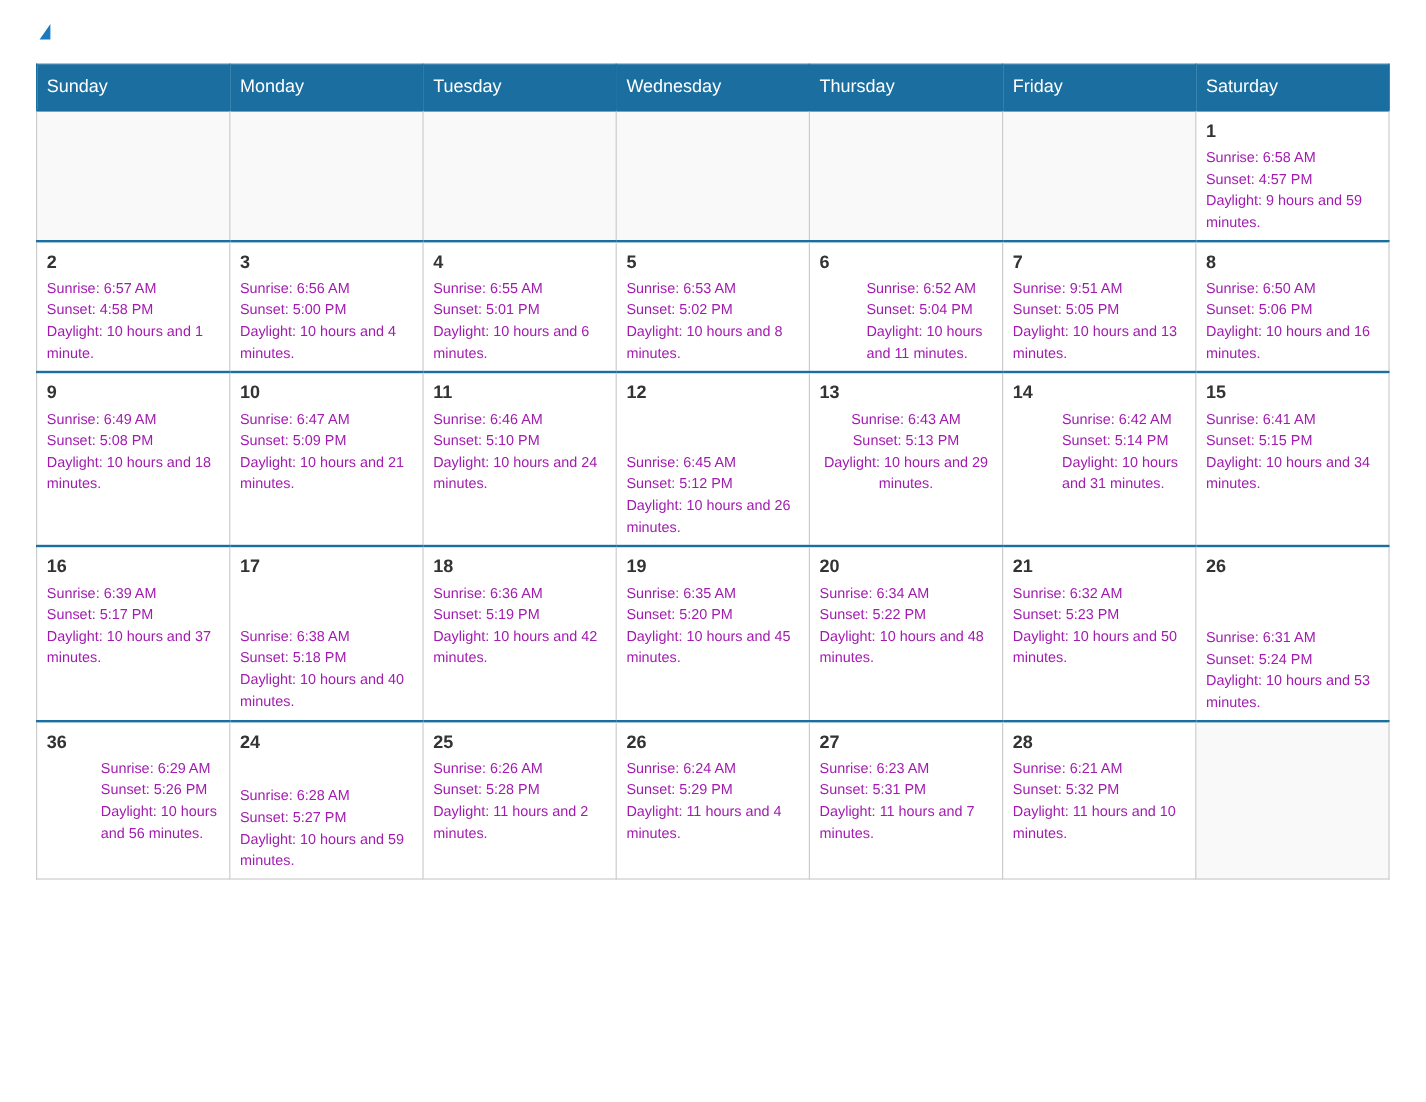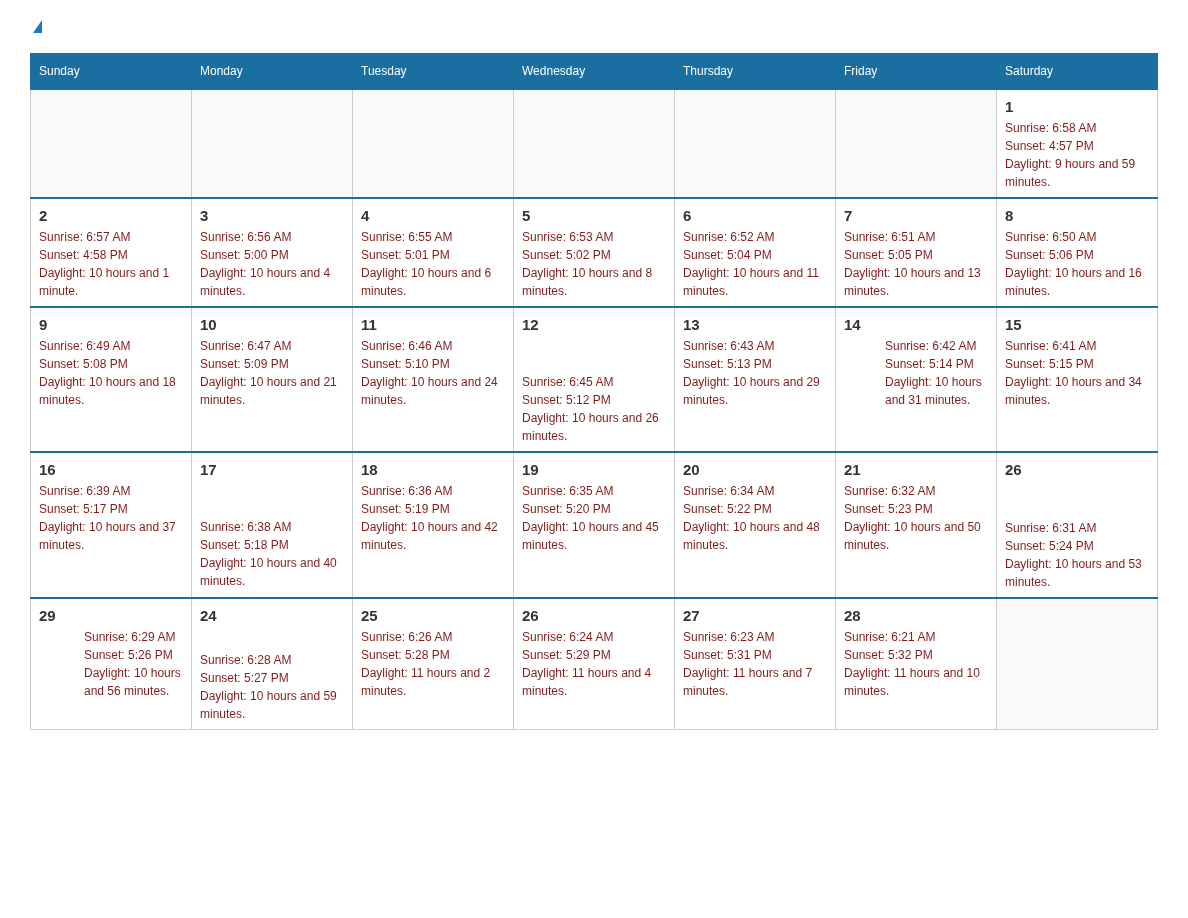--- a/index.html
+++ b/index.html
@@ -51,21 +51,21 @@
       margin-top: 4px;
     }
     .calendar {
       width: 100%;
       border-collapse: collapse;
     }
     .calendar th {
       background-color: #1a6ea0;
       color: #fff;
       padding: 10px 8px;
-      font-size: 12px;
+      font-size: 15px;
       font-weight: normal;
       text-align: left;
       border: 1px solid #1a6ea0;
     }
     .calendar td {
       vertical-align: top;
       padding: 8px 8px 6px 8px;
       border: 1px solid #ccc;
       width: 14.28%;
       min-height: 100px;
@@ -74,21 +74,21 @@
     }
     .day-number {
       font-size: 15px;
       font-weight: bold;
       display: block;
       margin-bottom: 4px;
     }
     .day-info {
       font-size: 12px;
       line-height: 1.5;
-      color: #7f1d1d;
+      color: #a21caf;
     }
     .empty-cell {
       background: #f9f9f9;
     }
     .week-row td {
       border-top: 2px solid #1a6ea0;
     }
   </style>
 </head>
 <body>
@@ -154,27 +154,27 @@
 Daylight: 10 hours and 6 minutes.</div>
         </td>
         <td>
           <span class="day-number">5</span>
           <div class="day-info" style="white-space: pre-line;">Sunrise: 6:53 AM
 Sunset: 5:02 PM
 Daylight: 10 hours and 8 minutes.</div>
         </td>
         <td>
           <span class="day-number">6</span>
-          <div class="day-info" style="white-space: pre-line;">Sunrise: 6:52 AM
+          <div class="day-info" style="white-space: pre-line; margin-left: 39px;">Sunrise: 6:52 AM
 Sunset: 5:04 PM
 Daylight: 10 hours and 11 minutes.</div>
         </td>
         <td>
           <span class="day-number">7</span>
-          <div class="day-info" style="white-space: pre-line;">Sunrise: 6:51 AM
+          <div class="day-info" style="white-space: pre-line;">Sunrise: 9:51 AM
 Sunset: 5:05 PM
 Daylight: 10 hours and 13 minutes.</div>
         </td>
         <td>
           <span class="day-number">8</span>
           <div class="day-info" style="white-space: pre-line;">Sunrise: 6:50 AM
 Sunset: 5:06 PM
 Daylight: 10 hours and 16 minutes.</div>
         </td>
       </tr>
@@ -198,21 +198,21 @@
 Daylight: 10 hours and 24 minutes.</div>
         </td>
         <td>
           <span class="day-number">12</span>
           <div class="day-info" style="white-space: pre-line; margin-top: 40px;">Sunrise: 6:45 AM
 Sunset: 5:12 PM
 Daylight: 10 hours and 26 minutes.</div>
         </td>
         <td>
           <span class="day-number">13</span>
-          <div class="day-info" style="white-space: pre-line;">Sunrise: 6:43 AM
+          <div class="day-info" style="white-space: pre-line; text-align: center;">Sunrise: 6:43 AM
 Sunset: 5:13 PM
 Daylight: 10 hours and 29 minutes.</div>
         </td>
         <td>
           <span class="day-number">14</span>
           <div class="day-info" style="white-space: pre-line; margin-left: 41px;">Sunrise: 6:42 AM
 Sunset: 5:14 PM
 Daylight: 10 hours and 31 minutes.</div>
         </td>
         <td>
@@ -261,21 +261,21 @@
         </td>
         <td>
           <span class="day-number">26</span>
           <div class="day-info" style="white-space: pre-line; margin-top: 41px;">Sunrise: 6:31 AM
 Sunset: 5:24 PM
 Daylight: 10 hours and 53 minutes.</div>
         </td>
       </tr>
       <tr class="week-row">
         <td>
-          <span class="day-number">29</span>
+          <span class="day-number">36</span>
           <div class="day-info" style="white-space: pre-line; margin-left: 45px;">Sunrise: 6:29 AM
 Sunset: 5:26 PM
 Daylight: 10 hours and 56 minutes.</div>
         </td>
         <td>
           <span class="day-number">24</span>
           <div class="day-info" style="white-space: pre-line; margin-top: 27px;">Sunrise: 6:28 AM
 Sunset: 5:27 PM
 Daylight: 10 hours and 59 minutes.</div>
         </td>

